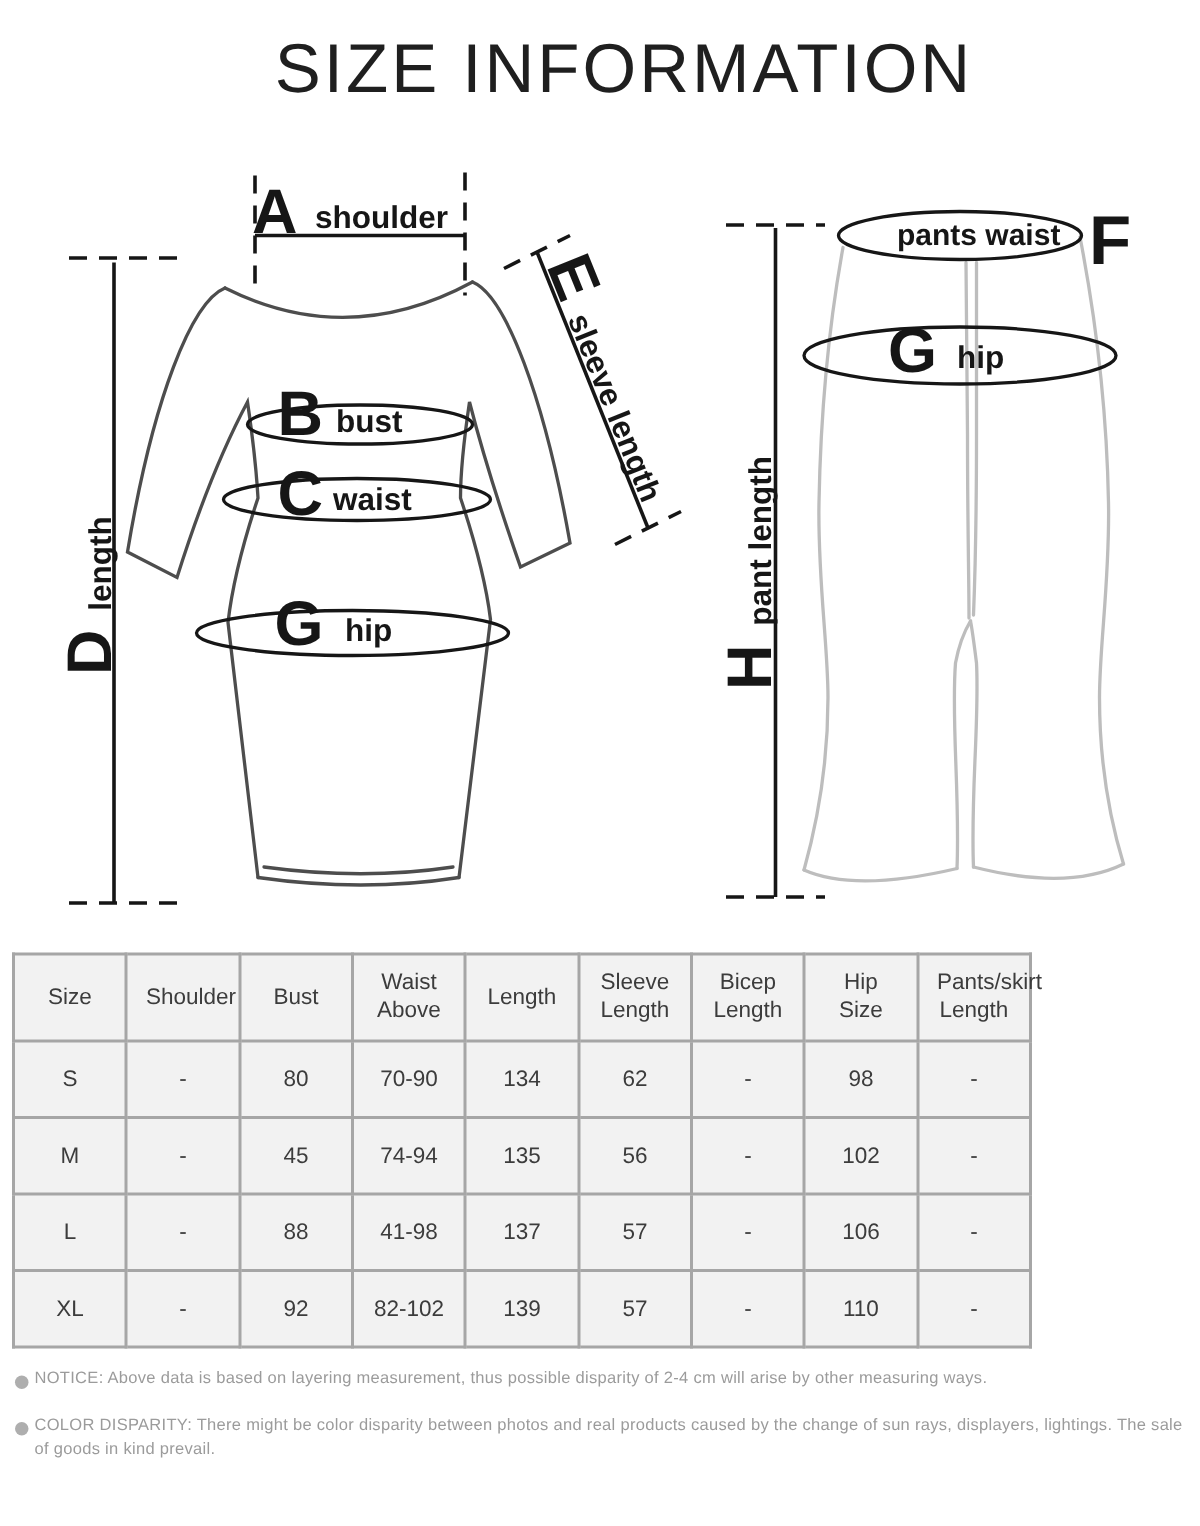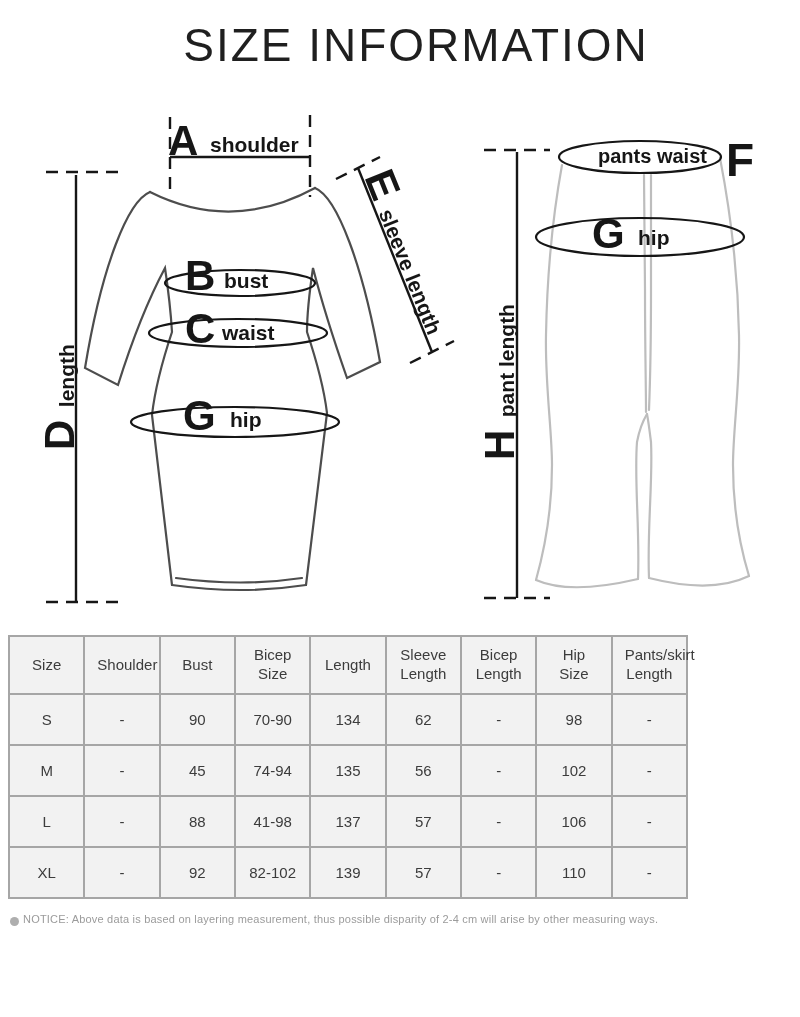--- a/index.html
+++ b/index.html
@@ -164,33 +164,33 @@
       <text class="small-label" x="168" y="115">hip</text>
     </svg>
   </div>
 
   <table class="size-table">
     <thead>
       <tr>
         <th>Size</th>
         <th>Shoulder</th>
         <th>Bust</th>
-        <th>Bicep Size</th>
+        <th>Waist Above</th>
         <th>Length</th>
         <th>Sleeve Length</th>
         <th>Bicep Length</th>
         <th>Hip Size</th>
         <th>Pants/skirt Length</th>
       </tr>
     </thead>
     <tbody>
       <tr>
         <td>S</td>
         <td>-</td>
-        <td>90</td>
+        <td>80</td>
         <td>70-90</td>
         <td>134</td>
         <td>62</td>
         <td>-</td>
         <td>98</td>
         <td>-</td>
       </tr>
       <tr>
         <td>M</td>
         <td>-</td>
@@ -228,15 +228,22 @@
   </table>
 
   <div class="notices">
     <div class="notice">
       <span class="bullet"></span>
       <p>
         <span>NOTICE:</span>
         <span>Above data is based on layering measurement, thus possible disparity of 2-4 cm will arise by other measuring ways.</span>
       </p>
     </div>
+    <div class="notice">
+      <span class="bullet"></span>
+      <p>
+        <span>COLOR DISPARITY:</span>
+        <span>There might be color disparity between photos and real products caused by the change of sun rays, displayers, lightings. The sale of goods in kind prevail.</span>
+      </p>
+    </div>
   </div>
 
 </div>
 
 </body></html>

